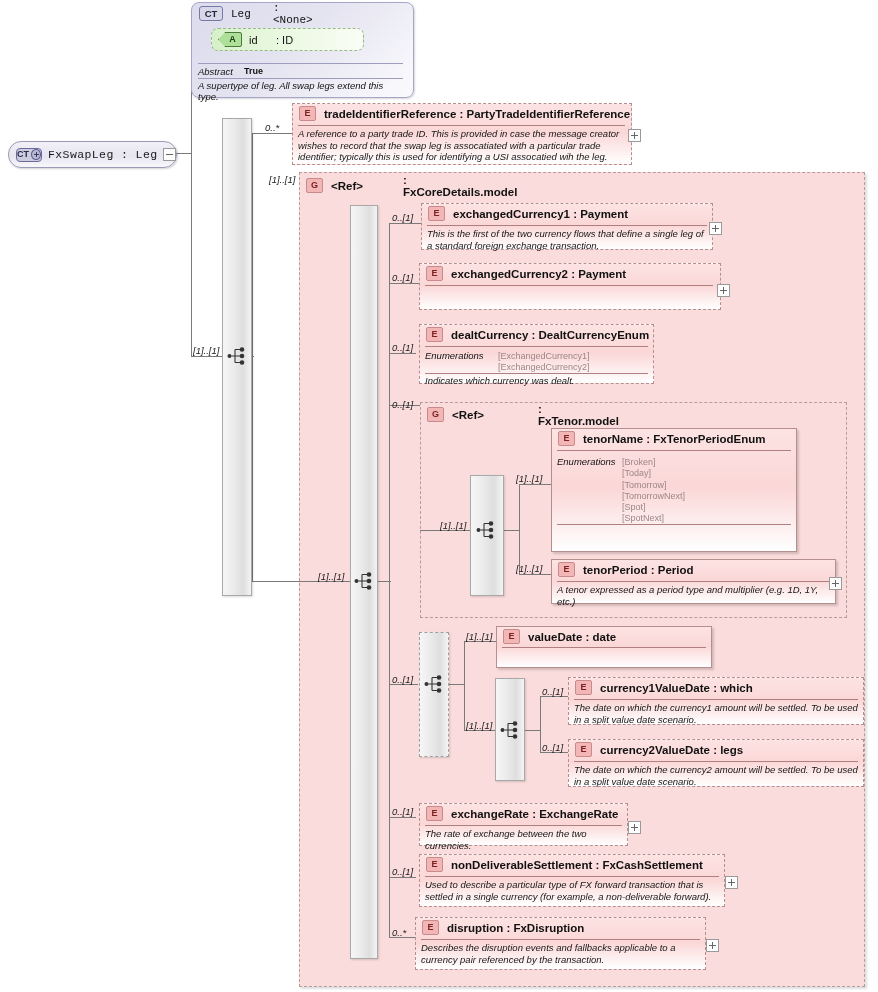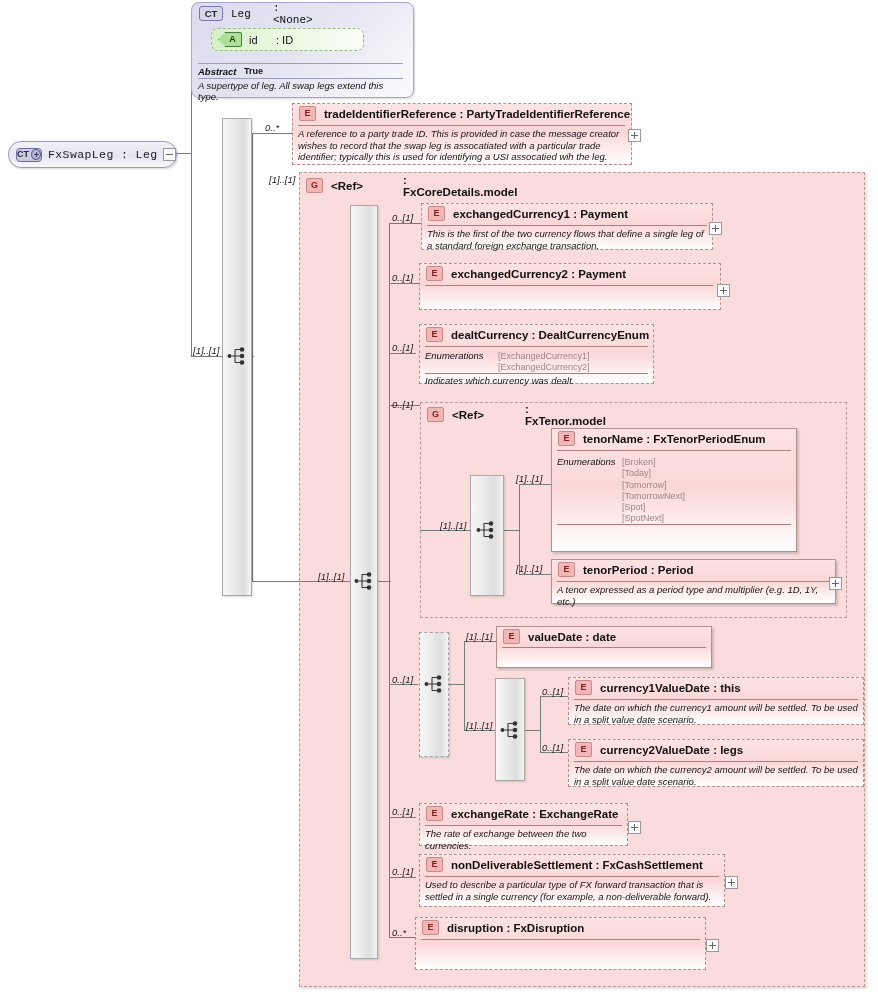--- a/index.html
+++ b/index.html
@@ -60,21 +60,21 @@
               font-size:11px;color:#111;position:absolute;left:74px;}
   .attrbox{position:absolute;border:1px dashed #96b88a;border-radius:7px;
            background:linear-gradient(to right,#d6f0c8 0%,#e6f7dc 35%,#fafdf6 100%);
            display:flex;align-items:center;padding-left:6px;}
   .attrbox .nm{font-family:"Liberation Sans","DejaVu Sans",sans-serif;
                font-size:11px;color:#111;margin-left:7px;}
   .attrbox .ty{font-family:"Liberation Sans","DejaVu Sans",sans-serif;
                font-size:11px;color:#111;position:absolute;left:64px;}
   .legrule{position:absolute;height:0;border-top:1px solid #9d9dbe;}
   .legmeta{position:absolute;font-size:9.5px;color:#111;}
-  .legmeta .k{font-style:italic;font-weight:bold;}
+  .legmeta .k{font-style:italic;}
   .legmeta .v{font-weight:bold;position:absolute;left:46px;top:0;font-style:normal;
               font-size:9px;}
   .legdoc{position:absolute;font-size:9.5px;font-style:italic;color:#111;}
 
   
   .grp{position:absolute;border:1px dashed #b89a9a;background:#fbdcdc;
        box-sizing:border-box;}
   .grp.shadow{box-shadow:2px 2px 2px rgba(0,0,0,.13);}
   .grphdr{position:absolute;display:flex;align-items:center;}
   .grphdr .ref{font-size:11.5px;font-weight:bold;color:#111;margin-left:8px;
@@ -254,21 +254,21 @@
     <div>[ExchangedCurrency1]</div>
     <div>[ExchangedCurrency2]</div>
   </div>
   <div class="erule" style="left:425px;top:373px;width:223px;"></div>
   <div class="edoc" style="left:425px;top:375px;width:225px;">Indicates which currency was dealt.</div>
 
   <div class="card" style="left:392px;top:399px;">0..[1]</div>
   <div class="grphdr" style="left:427px;top:407px;">
     <span class="badge badge-g">G</span>
     <span class="ref">&lt;Ref&gt;</span>
-    <span class="ty" style="left:98px;">: FxTenor.model</span>
+    <span class="ty" style="left:111px;">: FxTenor.model</span>
   </div>
 
   <div class="cbar solid" style="left:470px;top:475px;width:34px;height:121px;"></div>
   <svg class="seqicon" style="left:476px;top:520px;" viewBox="0 0 22 20">
     <circle cx="2.5" cy="10" r="2" fill="#333"></circle>
     <path d="M4.5 10 H8 M8 3.5 V16.5 M8 3.5 H13 M8 10 H13 M8 16.5 H13" stroke="#333" stroke-width="1.1" fill="none"></path>
     <circle cx="15" cy="3.5" r="2.3" fill="#333"></circle>
     <circle cx="15" cy="10" r="2.3" fill="#333"></circle>
     <circle cx="15" cy="16.5" r="2.3" fill="#333"></circle>
   </svg>
@@ -329,21 +329,21 @@
     <path d="M4.5 10 H8 M8 3.5 V16.5 M8 3.5 H13 M8 10 H13 M8 16.5 H13" stroke="#333" stroke-width="1.1" fill="none"></path>
     <circle cx="15" cy="3.5" r="2.3" fill="#333"></circle>
     <circle cx="15" cy="10" r="2.3" fill="#333"></circle>
     <circle cx="15" cy="16.5" r="2.3" fill="#333"></circle>
   </svg>
 
   <div class="card" style="left:542px;top:686px;">0..[1]</div>
   <div class="ebox dashed" style="left:568px;top:677px;width:296px;height:48px;"></div>
   <div class="ehdr" style="left:575px;top:680px;">
     <span class="badge badge-e">E</span>
-    <span class="nm">currency1ValueDate : this</span>
+    <span class="nm">currency1ValueDate : which</span>
   </div>
   <div class="erule" style="left:574px;top:699px;width:284px;"></div>
   <div class="edoc" style="left:574px;top:702px;width:286px;">The date on which the currency1 amount will be settled. To be used in a split value date scenario.</div>
 
   <div class="card" style="left:542px;top:742px;">0..[1]</div>
   <div class="ebox dashed" style="left:568px;top:739px;width:296px;height:48px;"></div>
   <div class="ehdr" style="left:575px;top:742px;">
     <span class="badge badge-e">E</span>
     <span class="nm">currency2ValueDate : legs</span>
   </div>
@@ -370,15 +370,16 @@
   <div class="edoc" style="left:425px;top:879px;width:296px;">Used to describe a particular type of FX forward transaction that is settled in a single currency (for example, a non-deliverable forward).</div>
   <div class="plusbox plus" style="left:725px;top:876px;"></div>
 
   <div class="card" style="left:392px;top:927px;">0..*</div>
   <div class="ebox dashed" style="left:415px;top:917px;width:291px;height:53px;"></div>
   <div class="ehdr" style="left:422px;top:920px;">
     <span class="badge badge-e">E</span>
     <span class="nm">disruption : FxDisruption</span>
   </div>
   <div class="erule" style="left:421px;top:939px;width:279px;"></div>
+  <div class="edoc" style="left:421px;top:942px;width:282px;">Describes the disruption events and fallbacks applicable to a currency pair referenced by the transaction.</div>
   <div class="plusbox plus" style="left:706px;top:939px;"></div>
 
 </div>
 
 </body></html>

